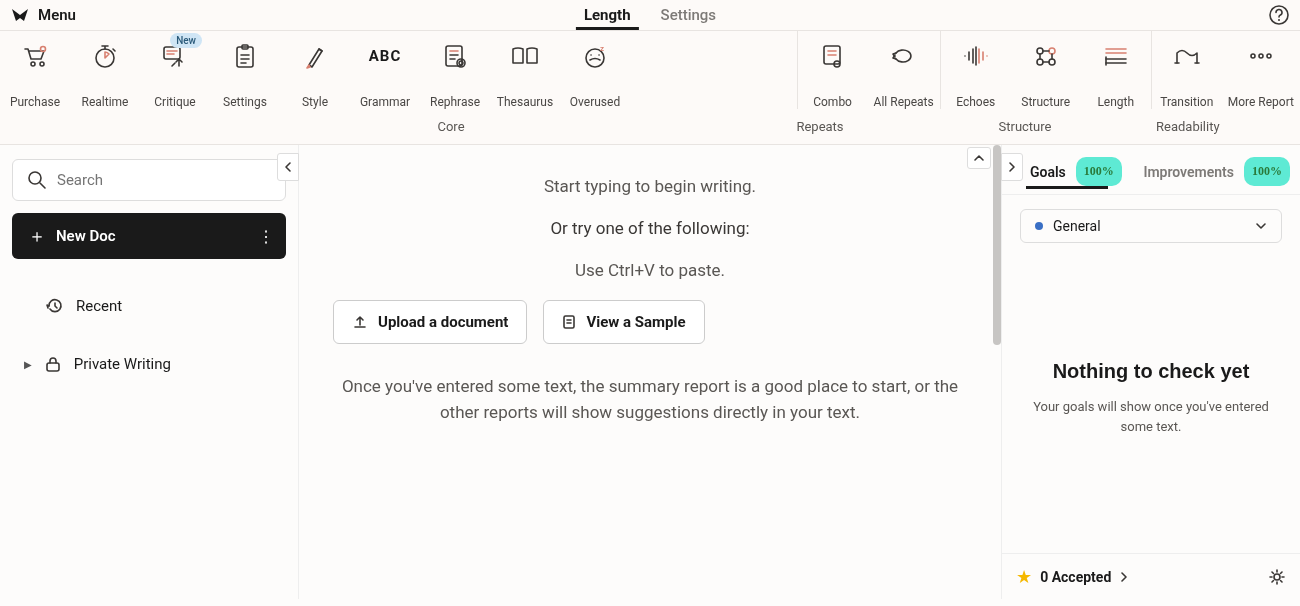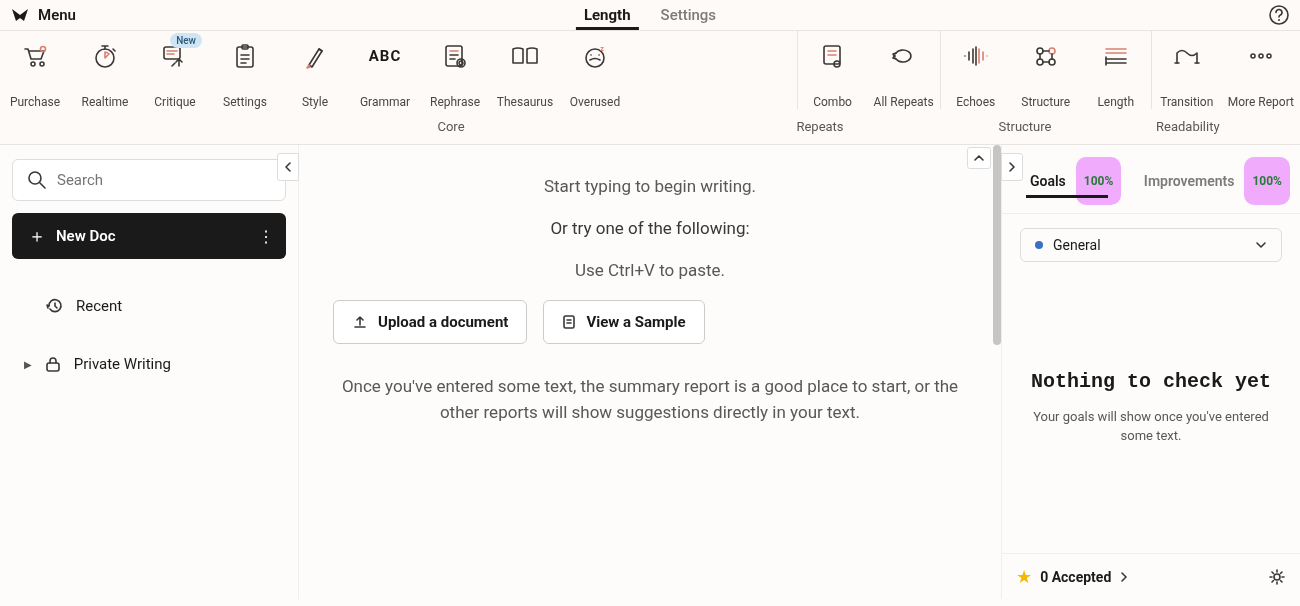--- a/index.html
+++ b/index.html
@@ -43,26 +43,26 @@
     .editor-btn { display: flex; align-items: center; gap: 10px; border: 1px solid #ccc; border-radius: 6px; padding: 12px 18px; font-size: 15px; font-weight: 700; cursor: pointer; background: white; }
     .collapse-up { position: absolute; top: 2px; right: 10px; width: 24px; height: 22px; border: 1px solid #ddd; background: white; display: flex; align-items: center; justify-content: center; cursor: pointer; border-radius: 3px; }
     .scroll-hint { position: absolute; top: 0; right: 0; width: 8px; height: 200px; background: #c7c5c3; border-radius: 4px; }
     
     .right-panel { width: 298px; position: relative; padding-top: 6px; display: flex; flex-direction: column; }
     .panel-collapse { position: absolute; left: -1px; top: 8px; width: 22px; height: 28px; border: 1px solid #ddd; background: white; display: flex; align-items: center; justify-content: center; font-size: 14px; cursor: pointer; border-radius: 0 3px 3px 0; z-index: 2; }
     .panel-tabs { display: flex; align-items: center; gap: 10px; padding: 6px 10px 8px 28px; border-bottom: 1px solid #eee; }
     .panel-tab { font-size: 14px; font-weight: 600; color: #7d7a77; cursor: pointer; position: relative; }
     .panel-tab.active { color: #1a1a1a; }
     .panel-tab.active::after { content: ''; position: absolute; bottom: -9px; left: -4px; right: -42px; height: 3px; background: #1a1a1a; }
-    .pct-badge { background: #f0abfc; color: #2a7a3a; font-size: 12px; font-weight: 700; padding: 17px 8px; border-radius: 10px; }
+    .pct-badge { background: #5eead4; color: #2a7a3a; font-size: 12px; font-weight: 700; padding: 7px 8px; border-radius: 10px; font-family: Liberation Serif, serif; }
     .general-dd { margin: 14px 18px 0; border: 1px solid #ddd; border-radius: 6px; padding: 8px 14px; display: flex; align-items: center; gap: 10px; cursor: pointer; font-size: 14px; }
     .general-dd .dot { width: 8px; height: 8px; background: #3a6fc5; border-radius: 50%; }
     .general-dd .chev { margin-left: auto; }
     .empty-state { flex: 1; display: flex; flex-direction: column; align-items: center; justify-content: center; padding: 0 20px; text-align: center; }
-    .empty-title { font-family: Liberation Mono, monospace; font-size: 20px; font-weight: 600; margin-bottom: 14px; }
+    .empty-title { font-family: Liberation Sans, sans-serif; font-size: 20px; font-weight: 600; margin-bottom: 14px; }
     .empty-sub { font-size: 13px; color: #5a5754; line-height: 1.5; }
     .panel-foot { border-top: 1px solid #eee; padding: 12px 14px; display: flex; align-items: center; gap: 8px; }
     .star { color: #f5b800; font-size: 18px; }
     .accepted { font-size: 14px; font-weight: 700; }
     .panel-foot .gear { margin-left: auto; cursor: pointer; }
     
     svg { display: block; }
     .stroke { stroke: #3a3735; stroke-width: 1.6; fill: none; stroke-linecap: round; stroke-linejoin: round; }
     .accent { stroke: #d88070; }
   </style>

